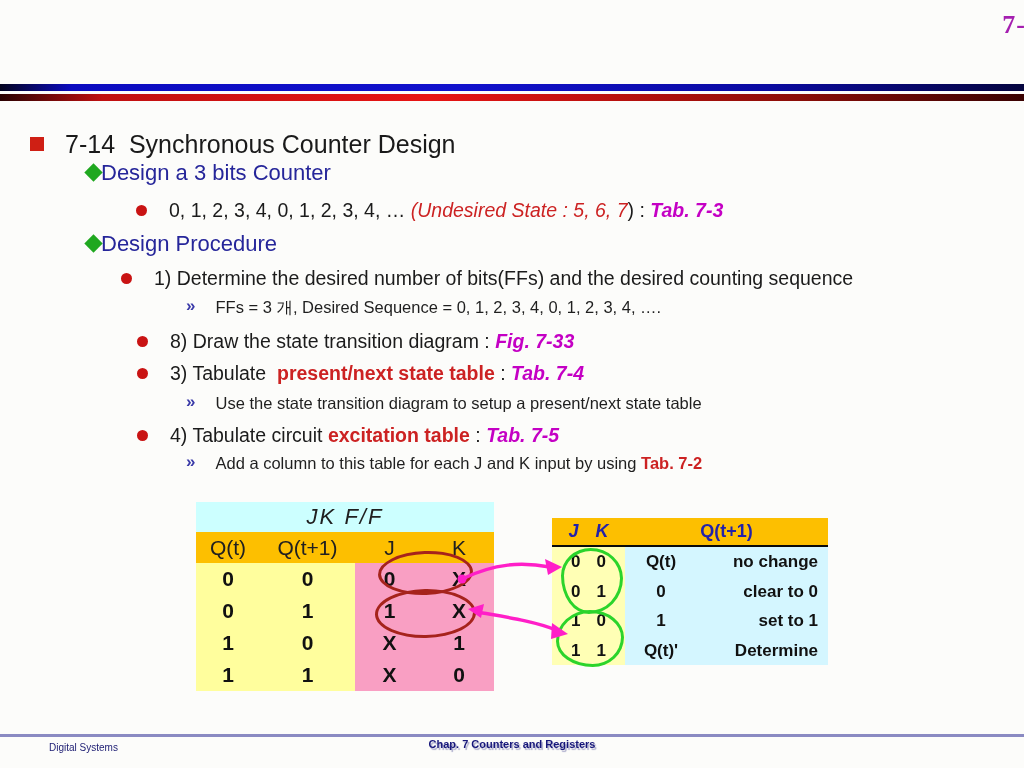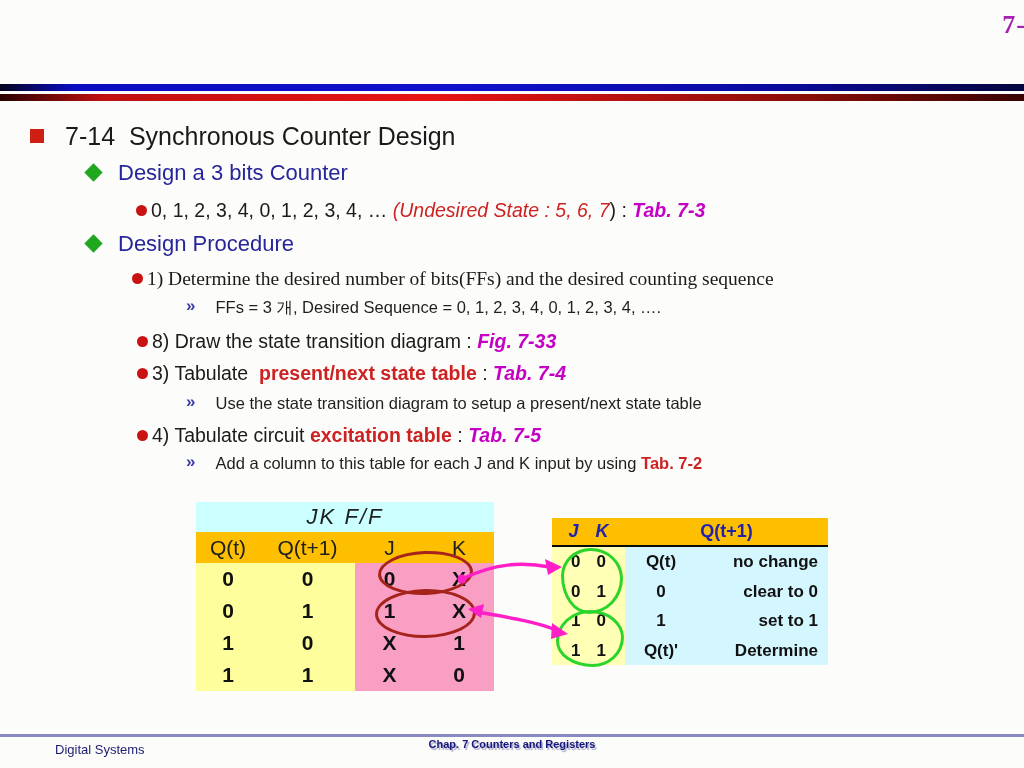--- a/index.html
+++ b/index.html
@@ -27,22 +27,22 @@
   }
 
   
   .row{position:absolute; display:flex; align-items:flex-start;}
   .sq-bullet{width:14px;height:14px;background:#CF1F14;margin-top:9px;flex:0 0 auto;}
   .diamond{width:13px;height:13px;background:#1FA81F;transform:rotate(45deg);margin-top:6px;flex:0 0 auto;}
   .dot{width:11px;height:11px;border-radius:50%;background:#C91313;margin-top:8px;flex:0 0 auto;}
   .chev{color:#3A3AA8;font-size:17px;font-weight:bold;margin-top:0;flex:0 0 auto;}
 
   .t-title{font-size:25px; color:#1A1A1A; margin-left:21px; white-space:pre-wrap; line-height:32px;}
-  .t-l2{font-size:22px; color:#26269A; margin-left:18px; white-space:pre-wrap; line-height:26px;}
-  .t-l3{font-size:19.5px; color:#1B1B1B; margin-left:4px; white-space:pre-wrap; line-height:27px;}
+  .t-l2{font-size:22px; color:#26269A; margin-left:1px; white-space:pre-wrap; line-height:26px;}
+  .t-l3{font-size:19.5px; color:#1B1B1B; margin-left:22px; white-space:pre-wrap; line-height:27px;}
   .t-l4{font-size:16.5px; color:#1F1F1F; margin-left:20px; white-space:pre-wrap; line-height:22px;}
 
   .red-italic{color:#CC2222; font-style:italic;}
   .em-red{color:#CC2222; font-weight:bold;}
   .ref{color:#C400C4; font-style:italic; font-weight:bold;}
 
   
   .jkff{position:absolute; left:196px; top:502px; width:298px;}
   .jkff-title{height:30px; line-height:30px; background:#CCFFFF; text-align:center;
     font-size:22px; letter-spacing:2px; color:#202020;font-style:italic;}
@@ -70,57 +70,57 @@
   .red-ellipse{position:absolute; border:3.5px solid #A6231C; border-radius:50%; box-sizing:border-box;}
   #red-e1{left:378px; top:551px; width:95px; height:44px; transform:rotate(-2deg);}
   #red-e2{left:375px; top:589px; width:101px; height:49px; transform:rotate(-1deg);}
   .green-blob{position:absolute; border:3.5px solid #2BD42B; box-sizing:border-box;}
   #green-b1{left:561px; top:548px; width:62px; height:66px; border-radius:48% 52% 55% 45% / 42% 46% 54% 58%;}
   #green-b2{left:556px; top:610px; width:68px; height:57px; border-radius:50% 50% 46% 54% / 55% 48% 52% 45%;}
   .overlay{position:absolute; left:0; top:0; pointer-events:none;}
 
   
   .footer-line{position:absolute; left:0; top:734px; width:1024px; height:3px; background:#8A8AC2;}
-  .footer-left{position:absolute; left:55px; top:742px; font-size:13px; color:#1C1C72;}
+  .footer-left{position:absolute; left:49px; top:742px; font-size:10px; color:#1C1C72;}
   .footer-center{position:absolute; left:0; width:1024px; text-align:center; top:738px;
     font-size:11px; font-weight:bold; color:#16167A; text-shadow:1.5px 1.5px 1px #ABABCB;}
   .footer-right{position:absolute; right:25px; top:736px; font-size:11.5px; color:#1C1C72;
     text-align:center; line-height:14px;}
 </style>
 </head>
 <body>
 
 <div id="slide">
 
   <div class="pagenum">7-13</div>
 
   <div class="bar-blue"></div>
   <div class="bar-red"></div>
 
-  <div class="row" style="left:30px; top:120px;">
+  <div class="row" style="left:30px; top:128px;">
     <span class="sq-bullet"></span>
     <span class="t-title">7-14  Synchronous Counter Design</span>
   </div>
 
   <div class="row" style="left:87px; top:160px;">
     <span class="diamond"></span>
     <span class="t-l2">Design a 3 bits Counter</span>
   </div>
 
   <div class="row" style="left:136px; top:197px;">
     <span class="dot"></span>
     <span class="t-l3"><span>0, 1, 2, 3, 4, 0, 1, 2, 3, 4, … </span><span class="red-italic">(Undesired State : 5, 6, 7</span><span>) : </span><span class="ref">Tab. 7-3</span></span>
   </div>
 
   <div class="row" style="left:87px; top:231px;">
     <span class="diamond"></span>
     <span class="t-l2">Design Procedure</span>
   </div>
 
-  <div class="row" style="left:132px; top:265px;font-family:Liberation Serif, serif;">
+  <div class="row" style="left:121px; top:265px;">
     <span class="dot"></span>
     <span class="t-l3">1) Determine the desired number of bits(FFs) and the desired counting sequence</span>
   </div>
   <div class="row" style="left:186px; top:296px;">
     <span class="chev">»</span>
     <span class="t-l4">FFs = 3 개, Desired Sequence = 0, 1, 2, 3, 4, 0, 1, 2, 3, 4, ….</span>
   </div>
 
   <div class="row" style="left:137px; top:328px;">
     <span class="dot"></span>

